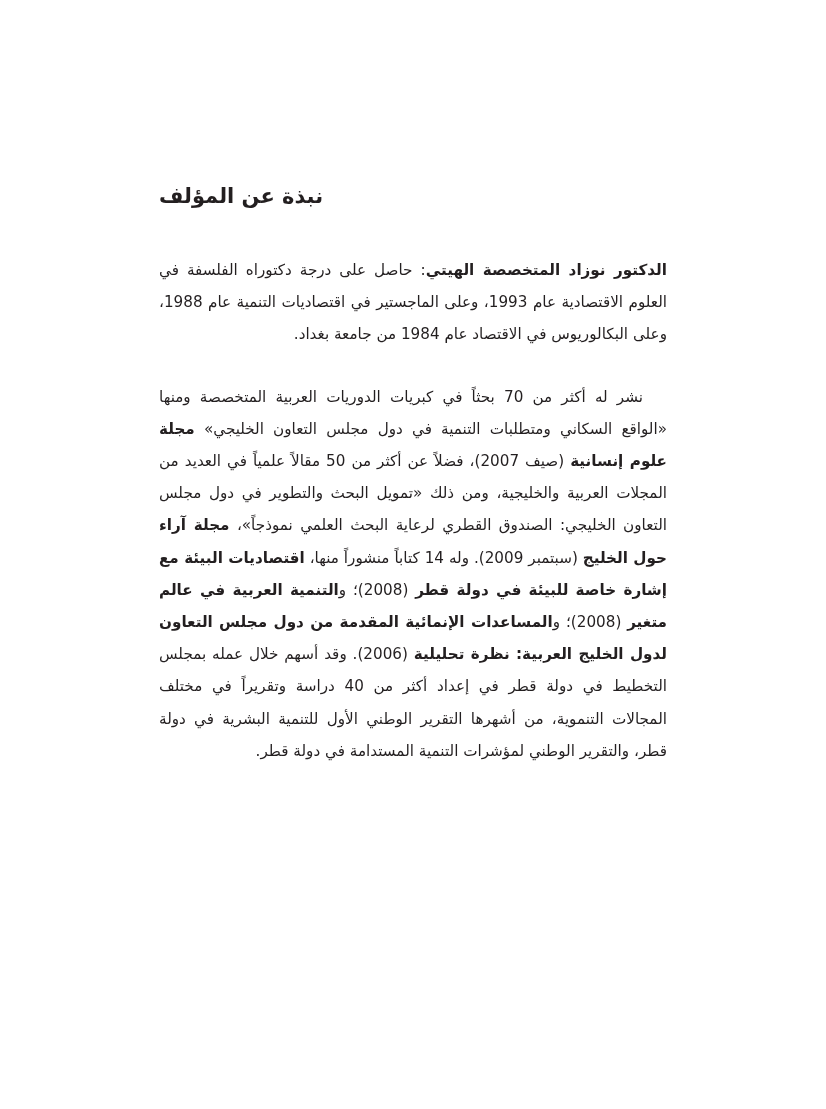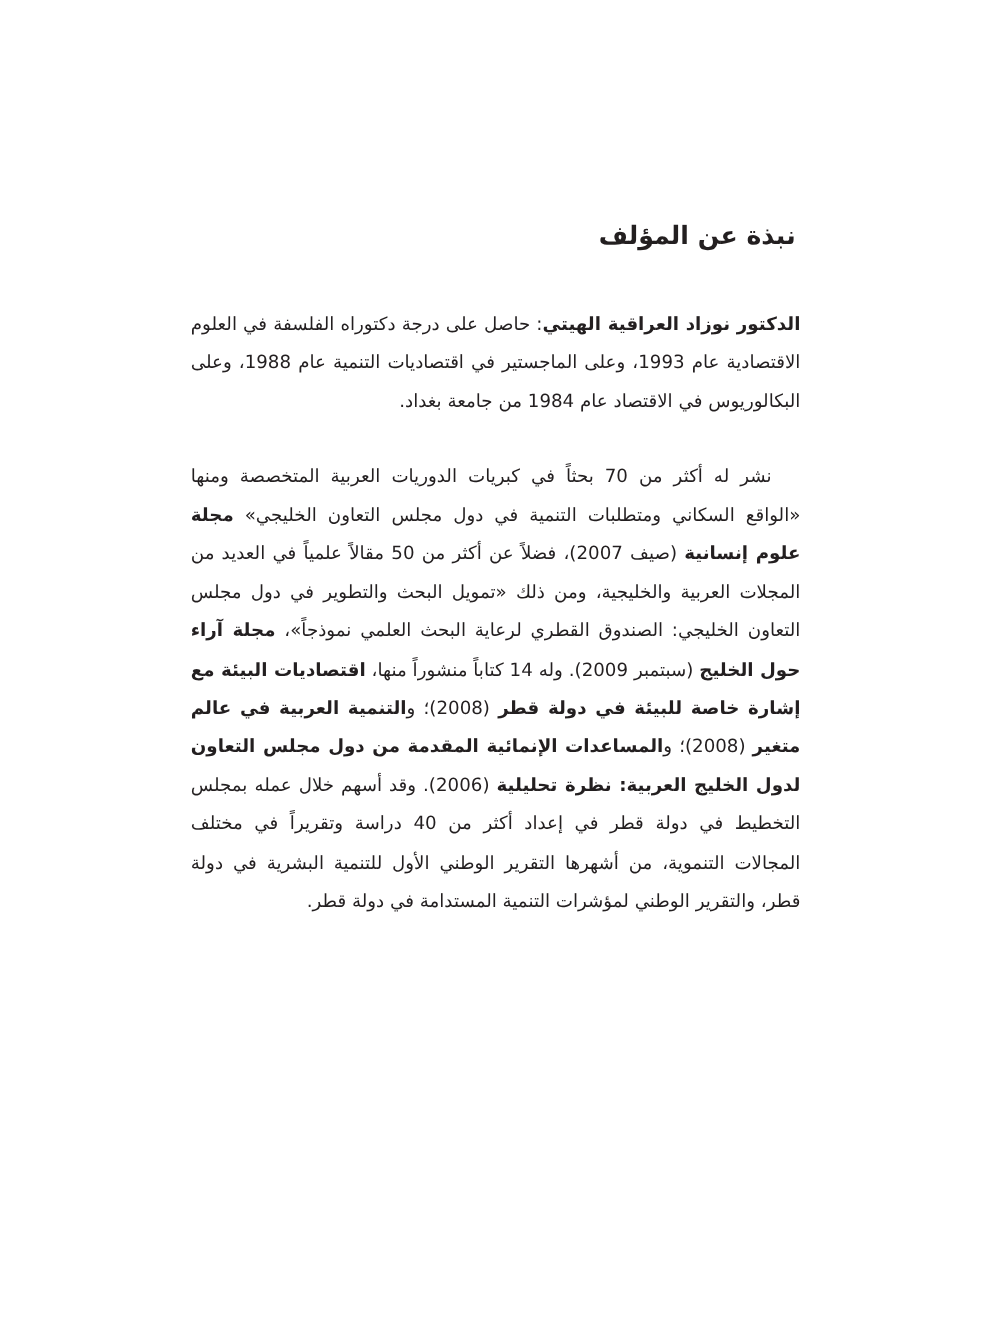--- a/index.html
+++ b/index.html
@@ -19,22 +19,22 @@
       position: absolute;
       left: 159px;
       top: 0;
       width: 508px;
       direction: rtl;
     }
     .title {
       position: absolute;
       top: 180px;
       left: 0;
-      right: 4px;
-      text-align: right;
+      right: 16px;
+      text-align: left;
       font-size: 21px;
       font-weight: bold;
       line-height: 32px;
       margin: 0;
     }
     .body {
       position: absolute;
       top: 254px;
       left: 0;
       right: 0;
@@ -54,21 +54,21 @@
     }
   </style>
 </head>
 <body>
 
 <div class="page">
   <h1 class="title">نبذة عن المؤلف</h1>
 
   <div class="body">
     <p>
-      <span class="b">الدكتور نوزاد العراقية الهيتي</span><span>: حاصل على درجة دكتوراه الفلسفة في العلوم الاقتصادية عام 1993، وعلى الماجستير في اقتصاديات التنمية عام 1988، وعلى البكالوريوس في الاقتصاد عام 1984 من جامعة بغداد.</span>
+      <span class="b">الدكتور نوزاد المتخصصة الهيتي</span><span>: حاصل على درجة دكتوراه الفلسفة في العلوم الاقتصادية عام 1993، وعلى الماجستير في اقتصاديات التنمية عام 1988، وعلى البكالوريوس في الاقتصاد عام 1984 من جامعة بغداد.</span>
     </p>
 
 
     <p class="indent">
       <span>نشر له أكثر من 70 بحثاً في كبريات الدوريات العربية المتخصصة ومنها «الواقع السكاني ومتطلبات التنمية في دول مجلس التعاون الخليجي» </span><span class="b">مجلة علوم إنسانية</span><span> (صيف 2007)، فضلاً عن أكثر من 50 مقالاً علمياً في العديد من المجلات العربية والخليجية، ومن ذلك «تمويل البحث والتطوير في دول مجلس التعاون الخليجي: الصندوق القطري لرعاية البحث العلمي نموذجاً»، </span><span class="b">مجلة آراء حول الخليج</span><span> (سبتمبر 2009). وله 14 كتاباً منشوراً منها، </span><span class="b">اقتصاديات البيئة مع إشارة خاصة للبيئة في دولة قطر</span><span> (2008)؛ و</span><span class="b">التنمية العربية في عالم متغير</span><span> (2008)؛ و</span><span class="b">المساعدات الإنمائية المقدمة من دول مجلس التعاون لدول الخليج العربية: نظرة تحليلية</span><span> (2006). وقد أسهم خلال عمله بمجلس التخطيط في دولة قطر في إعداد أكثر من 40 دراسة وتقريراً في مختلف المجالات التنموية، من أشهرها التقرير الوطني الأول للتنمية البشرية في دولة قطر، والتقرير الوطني لمؤشرات التنمية المستدامة في دولة قطر.</span>
     </p>
   </div>
 </div>
 
 </body></html>

